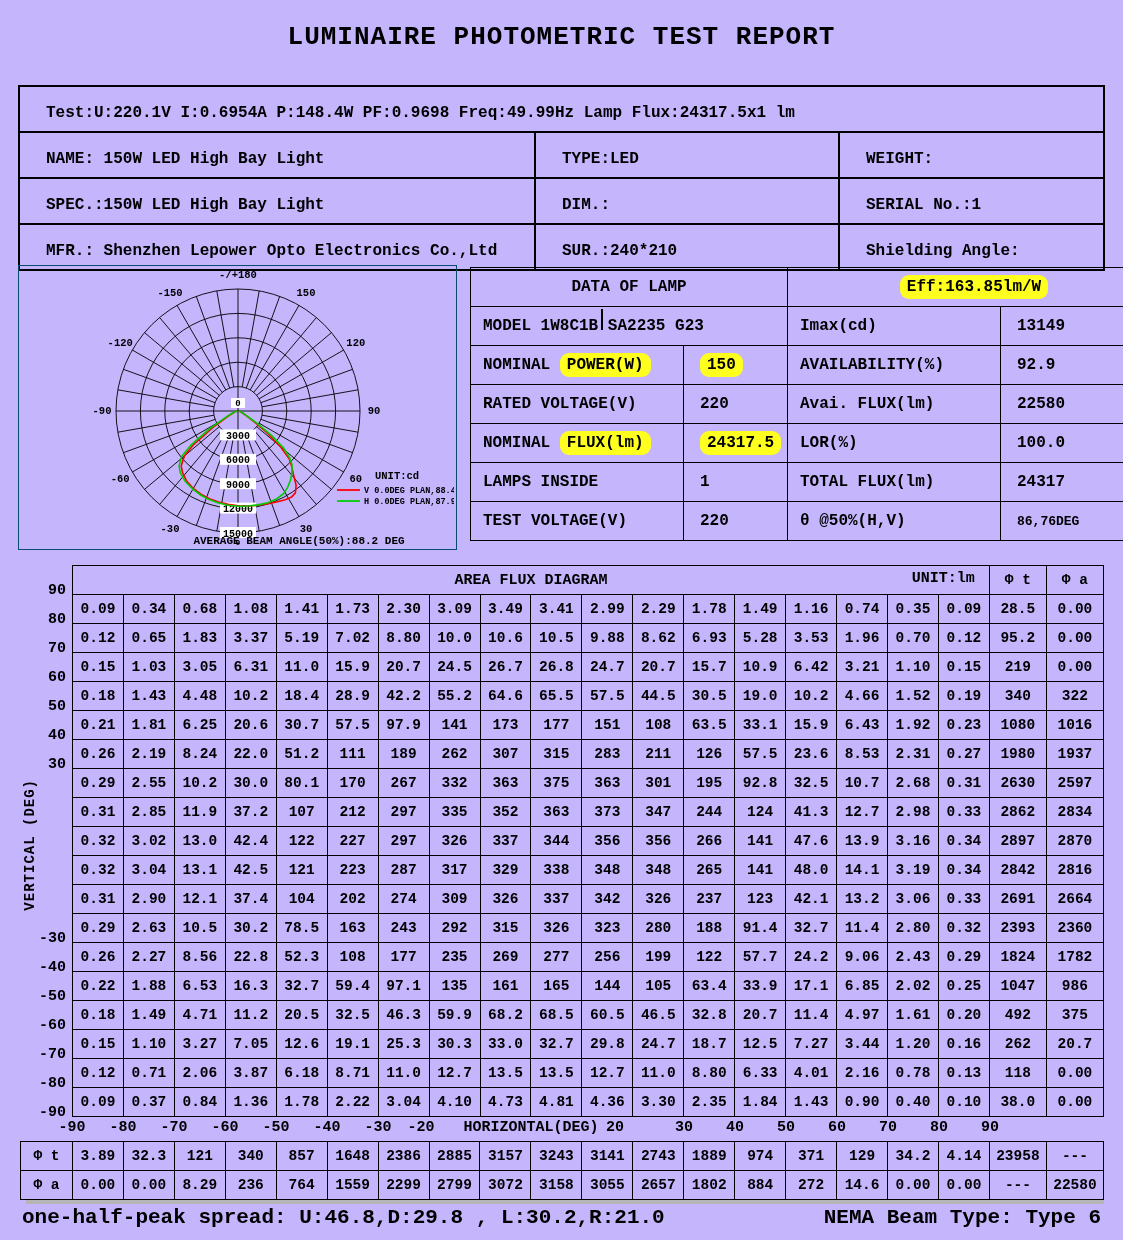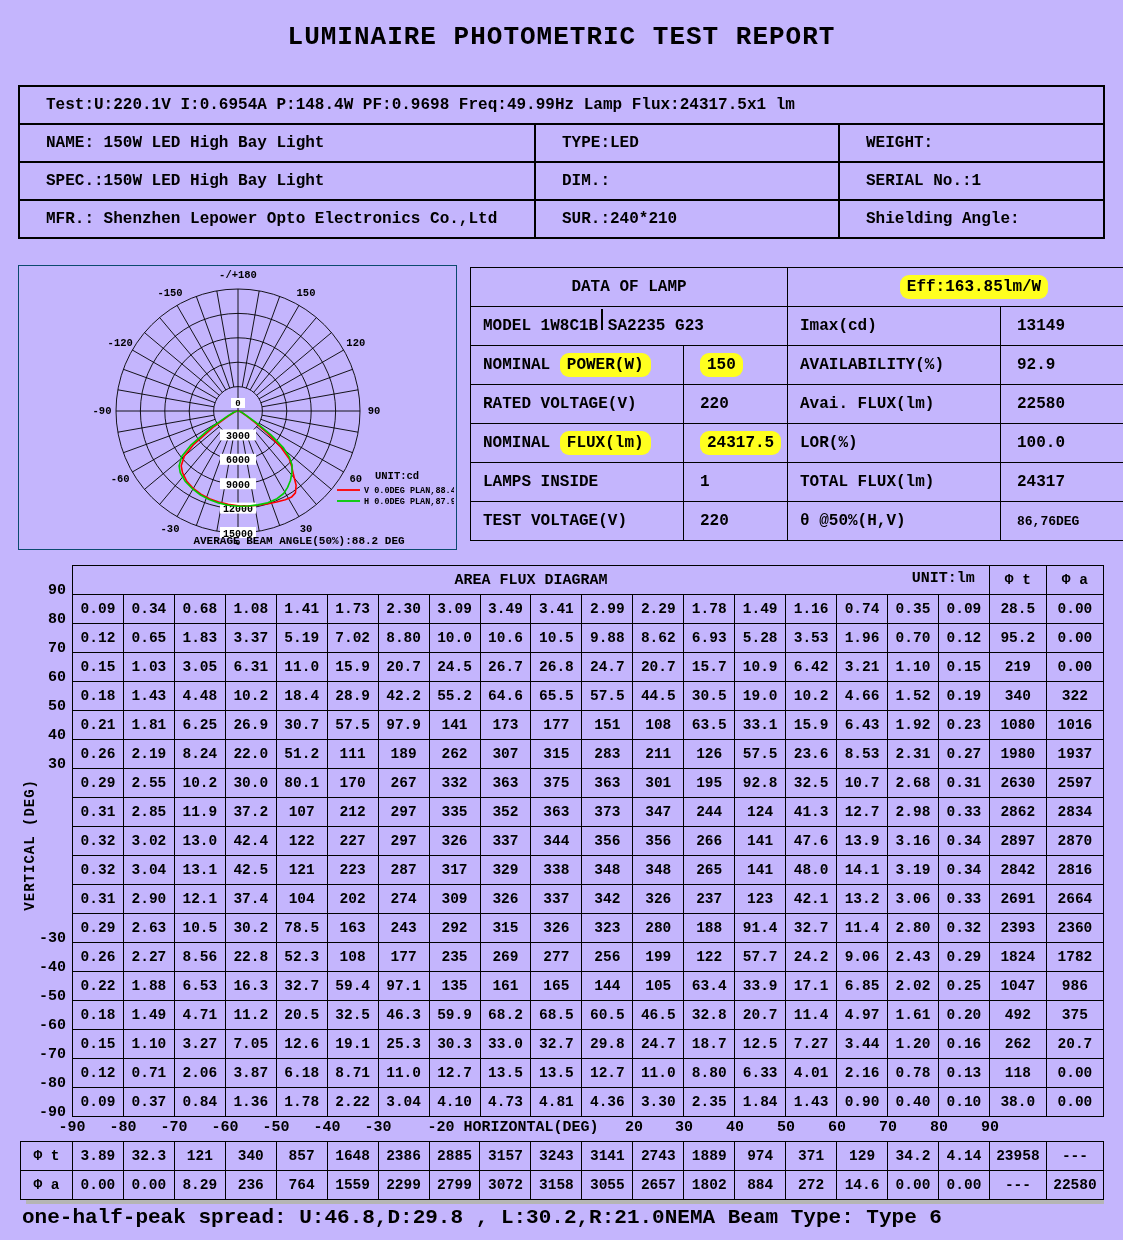--- a/index.html
+++ b/index.html
@@ -5,21 +5,21 @@
   html,body{margin:0;padding:0;background:#fff}
   #page{position:relative;width:1123px;height:1240px;background:#c4b5fd;color:#000;
         font-family:"Liberation Mono","DejaVu Sans Mono",monospace;overflow:hidden}
 
   .title{position:absolute;top:22px;left:0;width:100%;text-align:center;
          font-size:26px;font-weight:700;letter-spacing:1px;white-space:nowrap}
 
   
   #info-table{position:absolute;left:18px;top:85px;width:1087px;border-collapse:collapse;
               table-layout:fixed;font-size:16px;font-weight:700}
-  #info-table td{border:2px solid #000;height:36px;padding:0 4px 0 26px;white-space:nowrap;overflow:hidden}
+  #info-table td{border:2px solid #000;height:36px;padding:8px 4px 0 26px;white-space:nowrap;overflow:hidden}
 
   
   #chart-box{position:absolute;left:18px;top:265px;width:437px;height:283px;border:1px solid #0c4a6e}
   #polar-svg{display:block}
   #polar-svg text{font-family:"Liberation Mono","DejaVu Sans Mono",monospace;font-weight:700;fill:#000}
 
   
   #lamp-table{position:absolute;left:470px;top:267px;width:691px;border-collapse:collapse;
               table-layout:fixed;font-size:16px;font-weight:700}
   #lamp-table td{border:1.5px solid #000;height:38px;padding:0 2px 0 12px;white-space:nowrap;overflow:visible}
@@ -39,21 +39,21 @@
   .fx-phi{font-size:14px}
   #flux-axis{position:relative;height:24px;font-size:15px}
   #flux-axis span{position:absolute;top:2px;transform:translateX(-50%);white-space:nowrap}
   #flux-summary{border-collapse:collapse;table-layout:fixed}
   .fx-shadow{height:4px;background:#b5b5b5;width:1078px;margin-left:6px}
   #flux-vticks span{position:absolute;left:0;width:46px;text-align:right;font-size:15px;line-height:20px}
   #flux-vlabel{position:absolute;left:2px;top:214px;writing-mode:vertical-rl;transform:rotate(180deg);
                font-size:14px;letter-spacing:1px}
 
   
-  #footer{position:absolute;left:0;top:1206px;width:1123px;display:flex;
+  #footer{position:absolute;left:0;top:1206px;width:1123px;display:flex;justify-content:space-between;
           padding:0 22px;box-sizing:border-box;font-size:21px;font-weight:700;white-space:nowrap}
 </style>
 </head>
 <body>
 
 <div id="page">
 
   <div class="title">LUMINAIRE PHOTOMETRIC TEST REPORT</div>
 
   <table id="info-table">
@@ -328,21 +328,21 @@
             <td>4.66</td>
             <td>1.52</td>
             <td>0.19</td>
             <td>340</td>
             <td>322</td>
           </tr>
           <tr>
             <td>0.21</td>
             <td>1.81</td>
             <td>6.25</td>
-            <td>26.9</td>
+            <td>20.6</td>
             <td>30.7</td>
             <td>57.5</td>
             <td>97.9</td>
             <td>141</td>
             <td>173</td>
             <td>177</td>
             <td>151</td>
             <td>108</td>
             <td>63.5</td>
             <td>33.1</td>
@@ -642,22 +642,22 @@
         </tbody>
     </table>
     <div id="flux-axis">
         <span style="left:52px">-90</span>
         <span style="left:103px">-80</span>
         <span style="left:154px">-70</span>
         <span style="left:205px">-60</span>
         <span style="left:256px">-50</span>
         <span style="left:307px">-40</span>
         <span style="left:358px">-30</span>
-        <span style="left:421px">-20</span>
-        <span style="left:614px">20</span>
+        <span style="left:401px">-20</span>
+        <span style="left:595px">20</span>
         <span style="left:664px">30</span>
         <span style="left:715px">40</span>
         <span style="left:766px">50</span>
         <span style="left:817px">60</span>
         <span style="left:868px">70</span>
         <span style="left:919px">80</span>
         <span style="left:970px">90</span>
         <span style="left:511px">HORIZONTAL(DEG)</span>
       </div>
     <table id="flux-summary">

